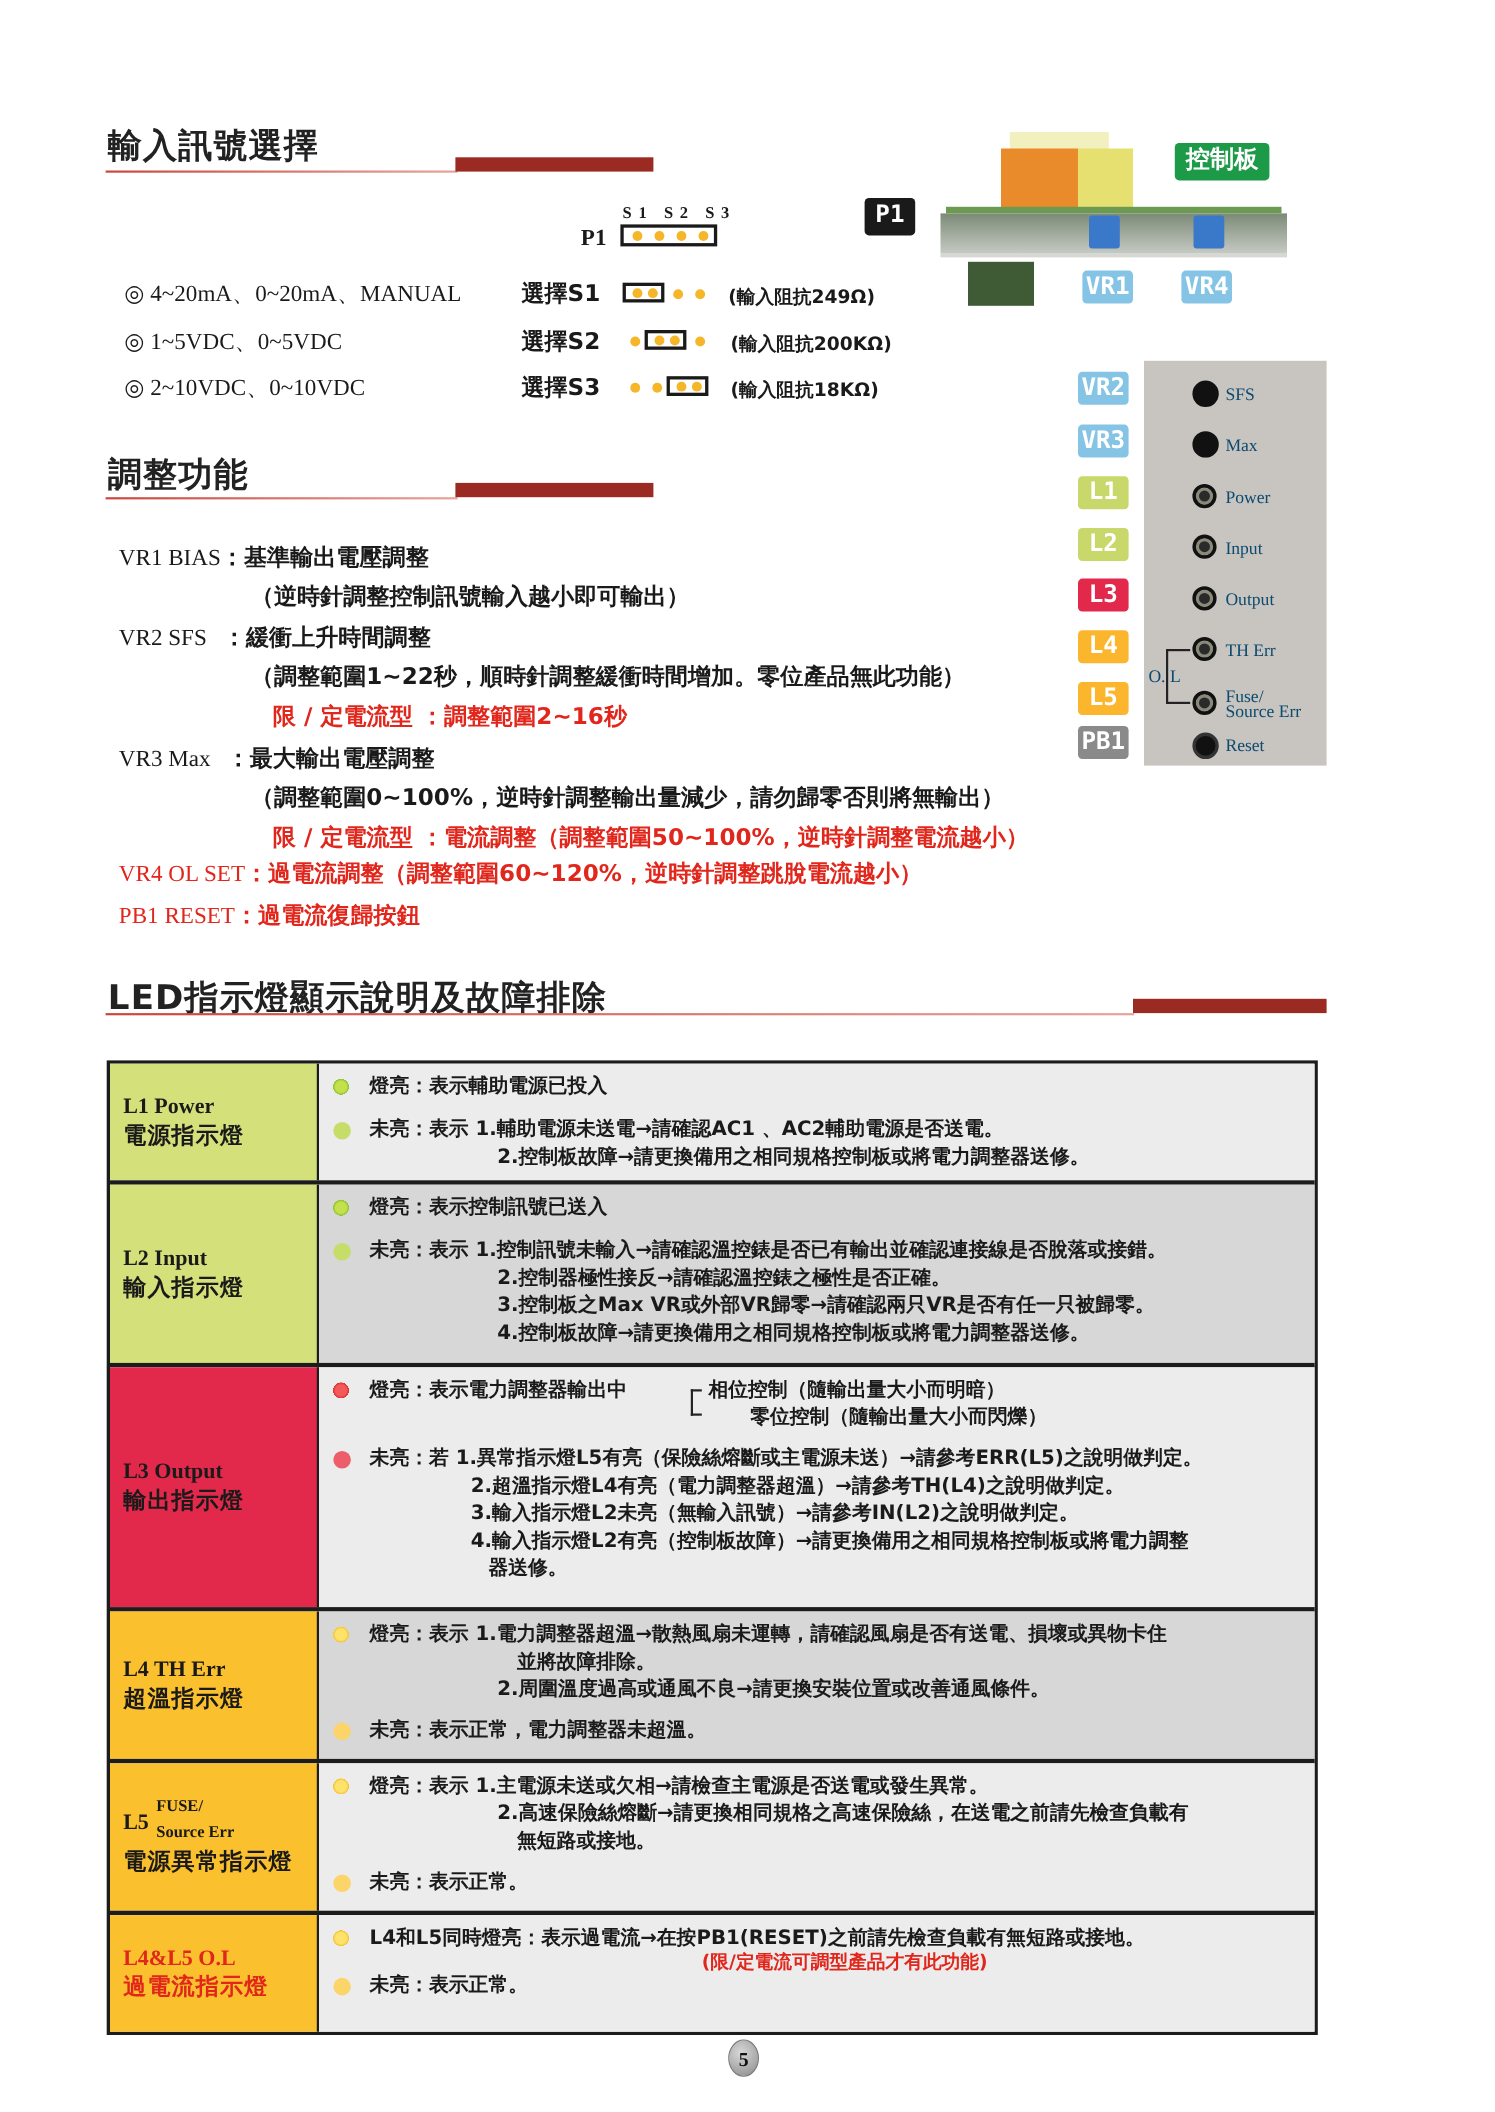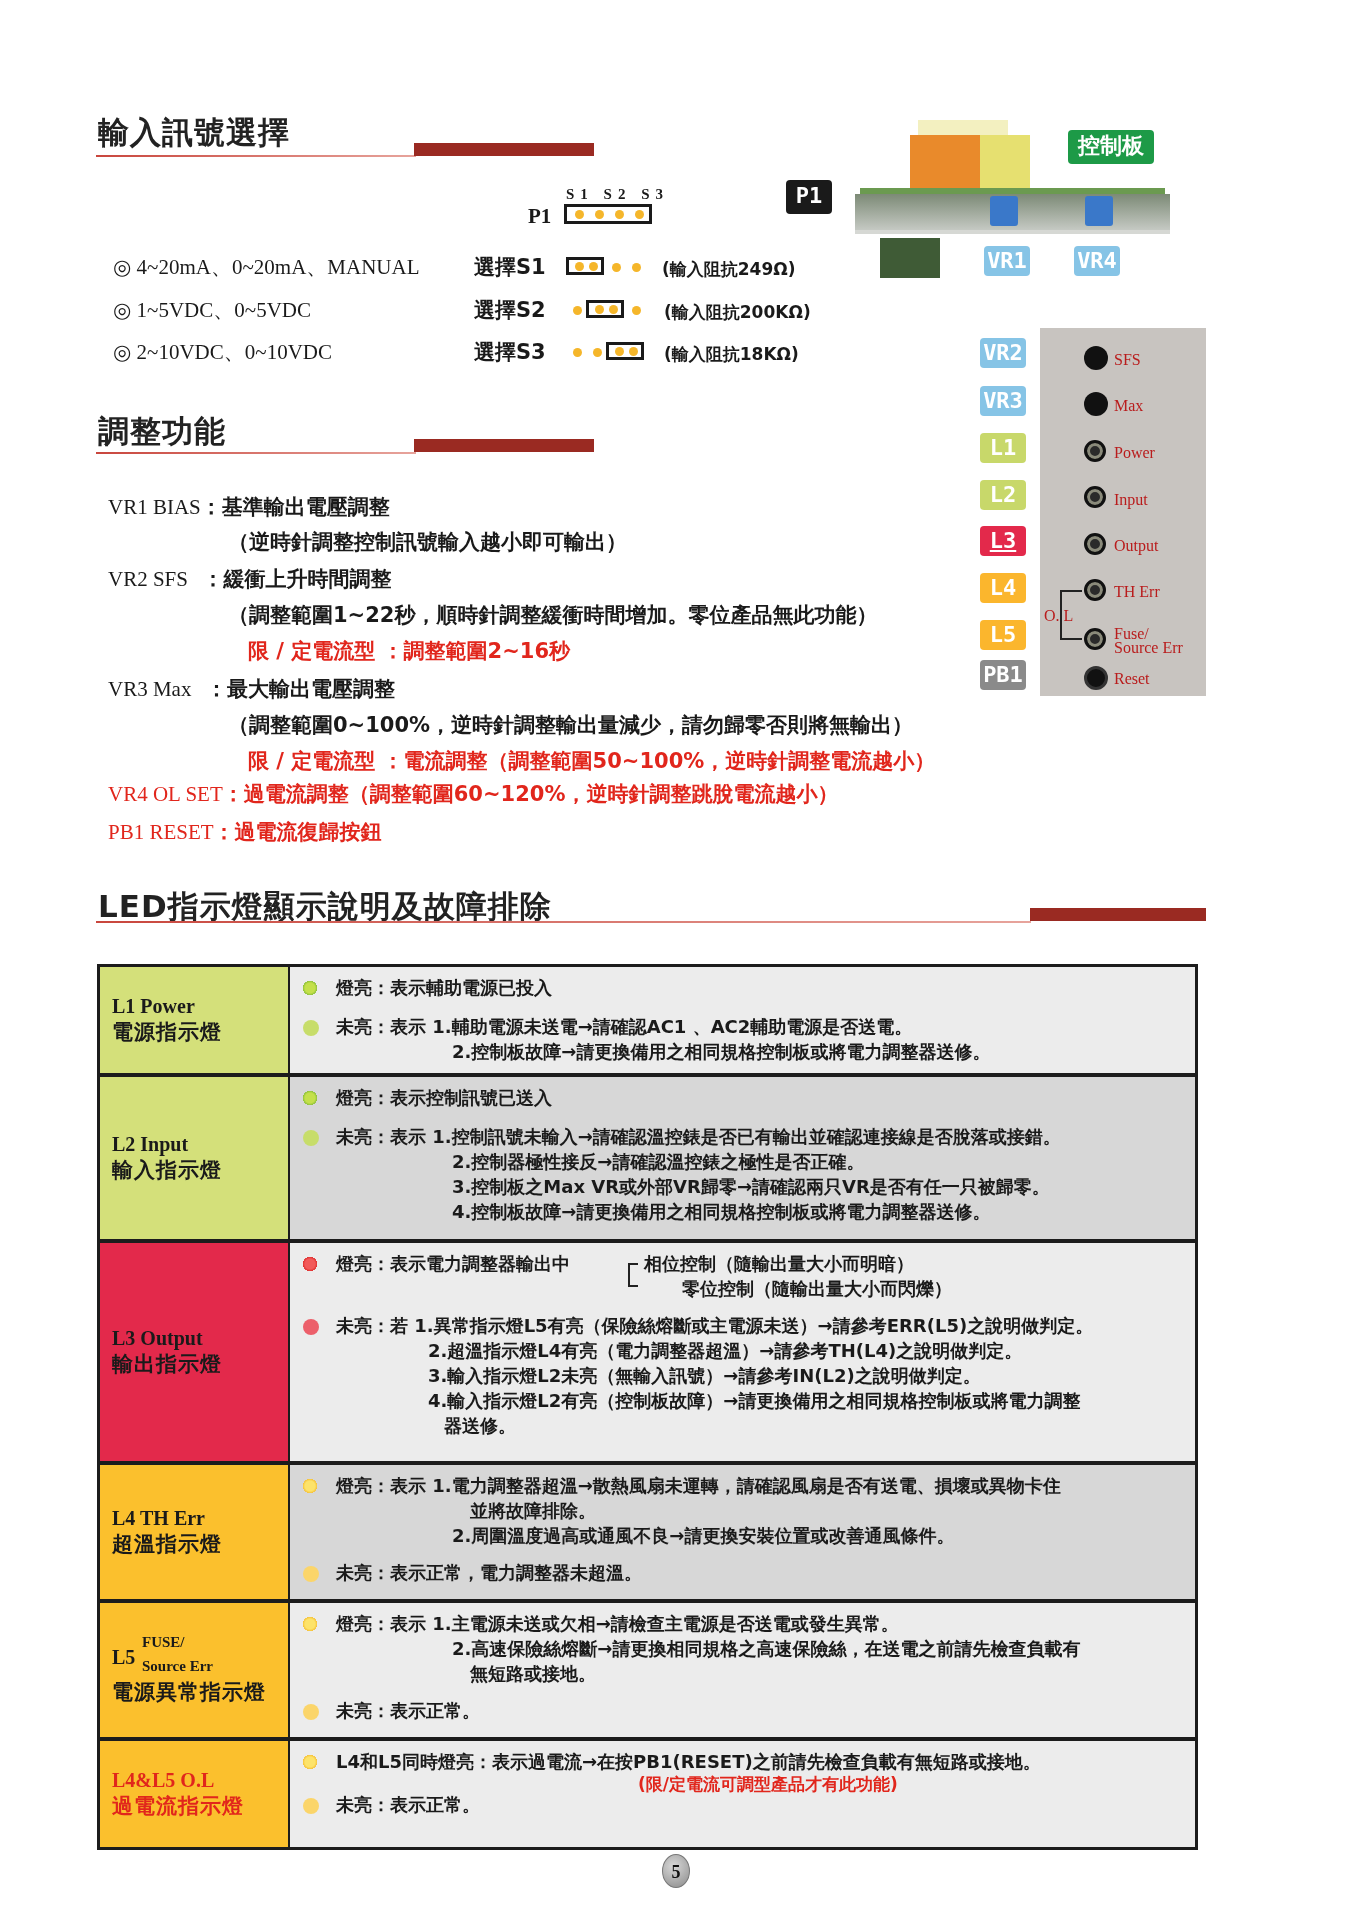--- a/index.html
+++ b/index.html
@@ -22,21 +22,21 @@
   .p1-hdr { position: absolute; border: 3px solid #1a1a1a; height: 20px; width: 88px; }
 
   
   .board { position: absolute; }
   .tag { position: absolute; color: #fff; font-weight: bold; font-family: "DejaVu Sans Mono", monospace; border-radius: 4px; text-align: center; font-size: 22px; line-height: 32px; }
 
   
   .panel { position: absolute; left: 1040px; top: 328px; width: 166px; height: 368px; background: #c8c4c0; }
   .knob { position: absolute; width: 24px; height: 24px; border-radius: 50%; background: #111; }
   .led { position: absolute; width: 22px; height: 22px; border-radius: 50%; background: #2a2a2a; border: 3px solid #111; box-shadow: inset 0 0 0 3px #8a8a7a; }
-  .pnl-lbl { position: absolute; font-family: "Liberation Serif", serif; font-size: 16px; color: #b91c1c; white-space: nowrap; line-height: 16px; }
+  .pnl-lbl { position: absolute; font-family: "Liberation Serif", serif; font-size: 16px; color: #0c4a6e; white-space: nowrap; line-height: 16px; }
 
   
   .adj { position: absolute; font-size: 21px; white-space: nowrap; font-weight: bold; }
   .adj .k { font-family: "Liberation Serif", serif; font-weight: normal; }
   .red { color: #e1261c; }
 
   
   .tbl { position: absolute; left: 97px; top: 964px; width: 1101px; border: 3px solid #1c1c1c; }
   .trow { display: flex; border-top: 4px solid #1c1c1c; position: relative; }
   .trow:first-child { border-top: none; }
@@ -125,21 +125,21 @@
 </div>
 <div class="tag" style="left:1068px; top:130px; width:86px; height:34px; background:#1d9a47; font-family:'DejaVu Sans',sans-serif; font-size:22px;">控制板</div>
 <div class="tag" style="left:786px; top:180px; width:46px; height:34px; background:#1a1a1a;">P1</div>
 <div class="tag" style="left:984px; top:246px; width:46px; height:30px; background:#86c4e6; line-height:30px;">VR1</div>
 <div class="tag" style="left:1074px; top:246px; width:46px; height:30px; background:#86c4e6; line-height:30px;">VR4</div>
 
 <div class="tag" style="left:980px; top:338px; width:46px; height:30px; background:#86c4e6; line-height:30px;">VR2</div>
 <div class="tag" style="left:980px; top:386px; width:46px; height:30px; background:#86c4e6; line-height:30px;">VR3</div>
 <div class="tag" style="left:980px; top:433px; width:46px; height:30px; background:#c8d86a; line-height:30px;">L1</div>
 <div class="tag" style="left:980px; top:480px; width:46px; height:30px; background:#c8d86a; line-height:30px;">L2</div>
-<div class="tag" style="left:980px; top:526px; width:46px; height:30px; background:#e3294b; line-height:30px;text-decoration:underline;">L3</div>
+<div class="tag" style="left:980px; top:526px; width:46px; height:30px; background:#e3294b; line-height:30px;">L3</div>
 <div class="tag" style="left:980px; top:573px; width:46px; height:30px; background:#fbb62d; line-height:30px;">L4</div>
 <div class="tag" style="left:980px; top:620px; width:46px; height:30px; background:#fbb62d; line-height:30px;">L5</div>
 <div class="tag" style="left:980px; top:660px; width:46px; height:30px; background:#8a8a8a; line-height:30px;">PB1</div>
 
 <div class="panel">
   <div class="knob" style="left:44px; top:18px;"></div>
   <div class="pnl-lbl" style="left:74px; top:24px;">SFS</div>
   <div class="knob" style="left:44px; top:64px;"></div>
   <div class="pnl-lbl" style="left:74px; top:70px;">Max</div>
   <div class="led" style="left:44px; top:112px;"></div>

